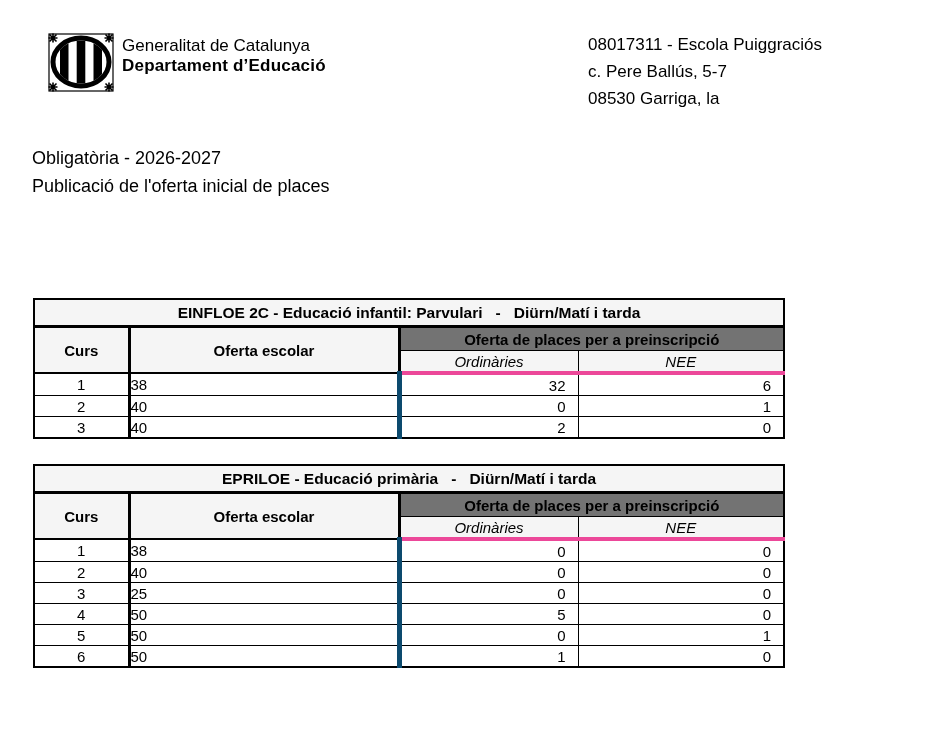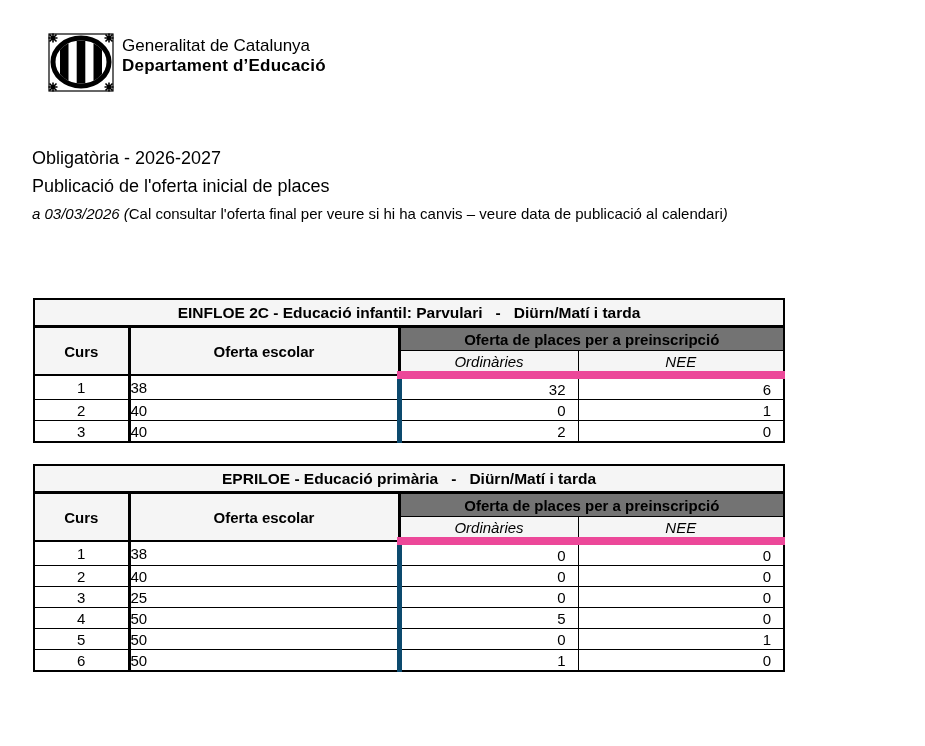--- a/index.html
+++ b/index.html
@@ -45,21 +45,21 @@
     background:#f5f5f5;
   }
   .title-dash{margin:0 13px;}
   th.h-curs,th.h-oferta{
     border-right:3px solid #000;border-bottom:2px solid #000;
     font-weight:700;text-align:center;background:#f5f5f5;
   }
   th.h-pre{font-weight:700;text-align:center;height:22px;border-bottom:1px solid #000;background:#737373;}
   th.h-ord,th.h-nee{
     font-weight:400;font-style:italic;text-align:center;
-    border-bottom:8px solid #ec4899;background:#f5f5f5;
+    border-bottom:4px solid #ec4899;background:#f5f5f5;
   }
   td.cell-curs{text-align:center;border-right:3px solid #000;}
   td.cell-oferta{text-align:left;padding-right:12px;border-right:5px solid #0c4a6e;}
   td.cell-ord,td.cell-nee{text-align:right;padding-right:12px;}
 </style>
 </head>
 <body>
 
 <div class="page">
 
@@ -89,25 +89,29 @@
         <rect x="28.7" y="7" width="8.6" height="48"></rect>
         <rect x="45.5" y="7" width="8.5" height="48"></rect>
       </g>
     </svg>
     <div class="org-lines">
       <div class="org-l1">Generalitat de Catalunya</div>
       <div class="org-l2">Departament d’Educació</div>
     </div>
   </div>
 
+  <div class="school-block">
+    <div>08017311 - Escola Puiggraciós</div>
+    <div>c. Pere Ballús, 5-7</div>
+    <div>08530 Garriga, la</div>
+  </div>
 
   <div class="title-block">
     <div class="stage-line">Obligatòria - 2026-2027</div>
     <div class="publication-line">Publicació de l'oferta inicial de places</div>
-    <div class="note-line"><span class="it">a 03/03/2026 (</span><span>Cal consultar l'oferta final per veure si hi ha canvis – veure data de publicació al calendari</span><span class="it">)</span></div>
   </div>
 
   <table class="offer-table" id="table-einfloe">
     <colgroup>
         <col style="width:95px">
         <col style="width:270px">
         <col style="width:179px">
         <col style="width:206px">
       </colgroup>
     <thead>

